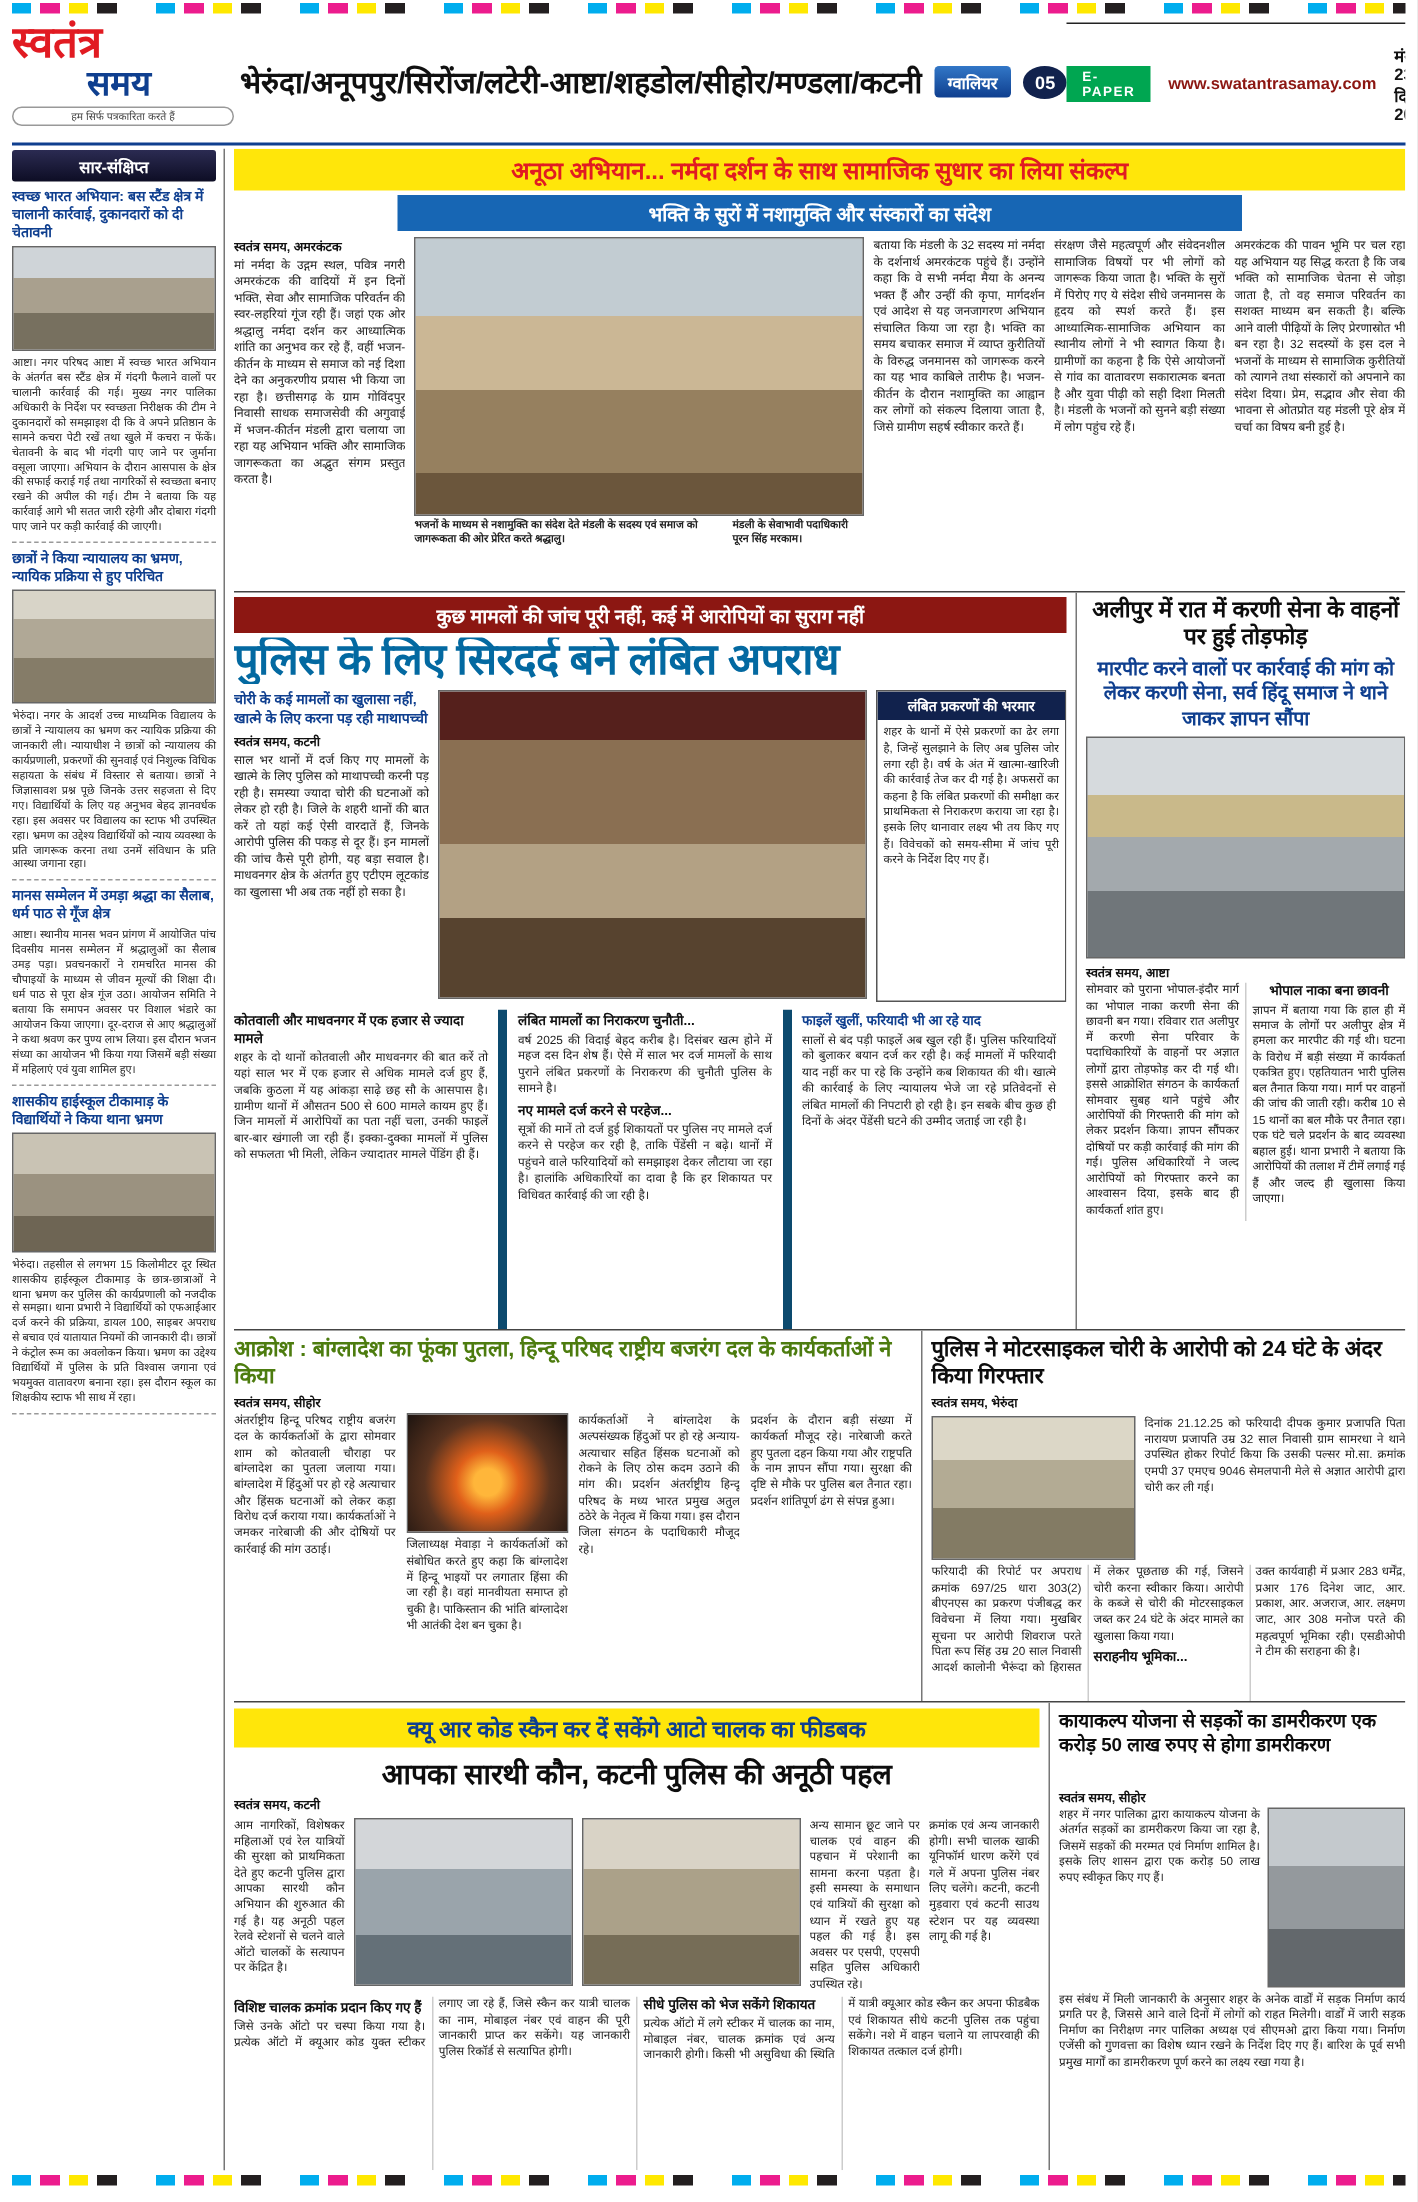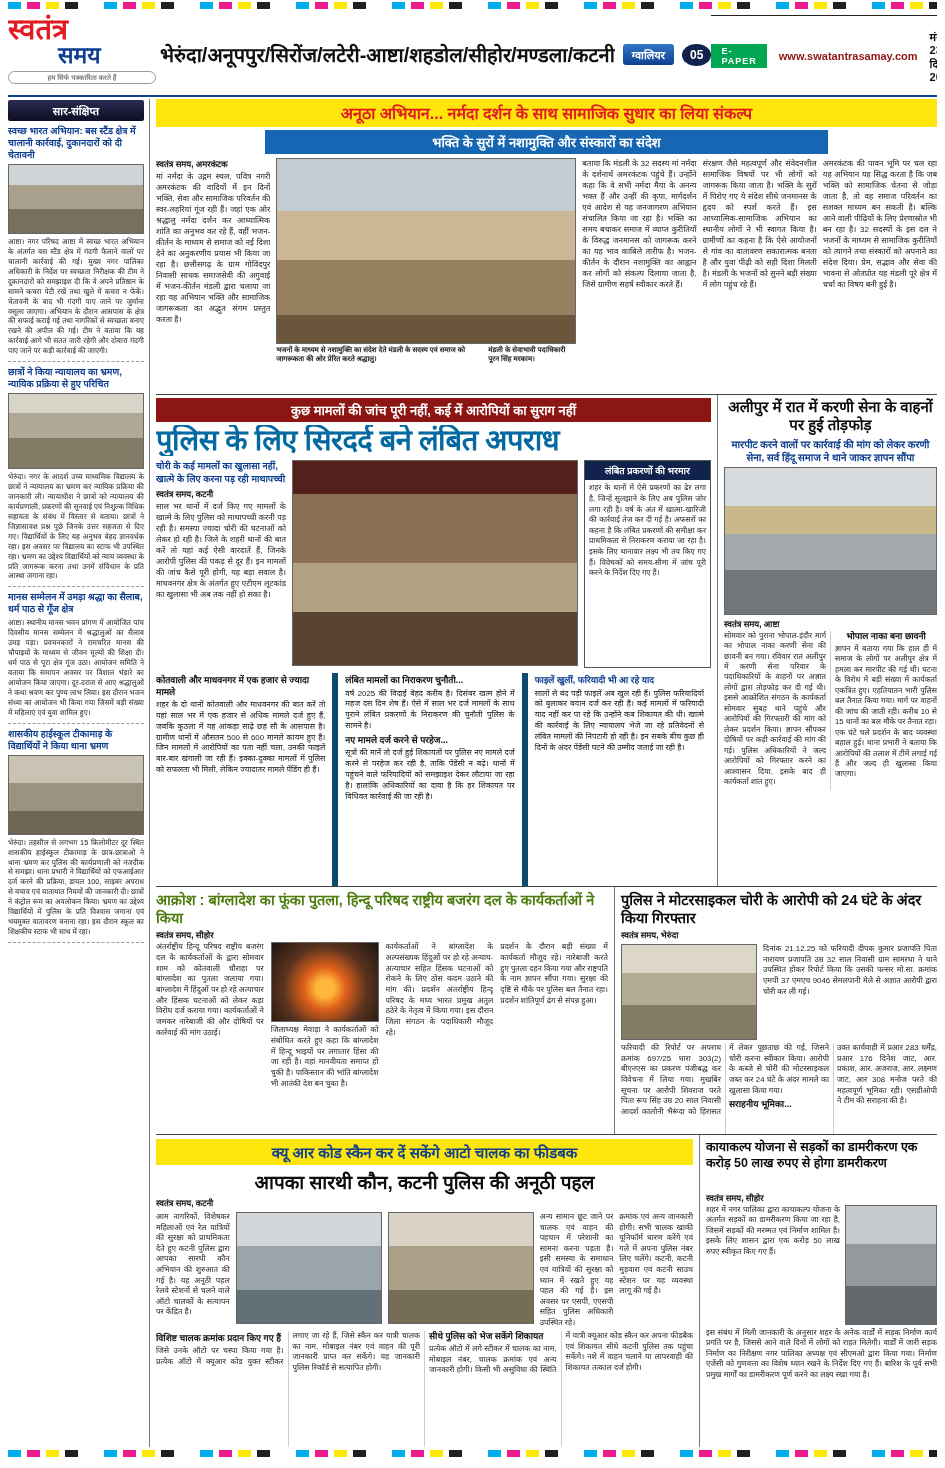--- a/index.html
+++ b/index.html
@@ -70,21 +70,21 @@
   .pending-title{background:#11224d;color:#fff;font-size:9.4px;font-weight:bold;text-align:center;padding:3px 2px}
   .pending-box p{padding:3px 4px;font-size:7.6px;line-height:1.4;text-align:justify}
   .crime-row2{flex:1;display:flex;gap:0;margin-top:5px;overflow:hidden}
   .c-col{flex:1;overflow:hidden;padding:0 7px}
   .c-col:first-child{padding-left:0}
   .c-col + .c-col{border-left:6px solid #0c4a6e}
   .c-col p{font-size:7.9px;line-height:1.38;text-align:justify;margin-bottom:3px}
 
   .right-col{width:220px;flex:0 0 220px;border-left:1px solid #777;padding:3px 0 0 6px;overflow:hidden}
   .right-col h2{font-size:15px;line-height:1.22;text-align:center;color:#0d0d0d;margin-bottom:3px;font-weight:bold}
-  .lede-blue{color:#0f3f8f;font-size:10px;font-weight:bold;text-align:center;line-height:1.3;margin-bottom:3px}
+  .lede-blue{color:#0f3f8f;font-size:13px;font-weight:bold;text-align:center;line-height:1.3;margin-bottom:3px}
   .photo-karni{width:100%;height:148px;margin-bottom:3px;background:linear-gradient(180deg,#d6dadd 0 26%,#c9b98a 26% 45%,#a3a9ad 45% 70%,#70767a 70%)}
   .two-col{column-count:2;column-gap:9px;column-rule:1px solid #ccc;overflow:hidden}
   .two-col p{font-size:7.7px;line-height:1.36;text-align:justify;margin-bottom:6px}
   .two-col h4{font-size:9px;margin:2px 0;text-align:center}
 
   
   .row3{height:248px;display:flex;overflow:hidden;border-bottom:1.5px solid #444}
   .akrosh{flex:1;padding:4px 6px 0 0;overflow:hidden;border-right:1px solid #777;display:flex;flex-direction:column}
   .akrosh h2{font-size:14.5px;line-height:1.25;color:#4d7c0f;margin-bottom:2px;font-weight:bold}
   .ak-cols{display:flex;gap:7px;flex:1;overflow:hidden}

